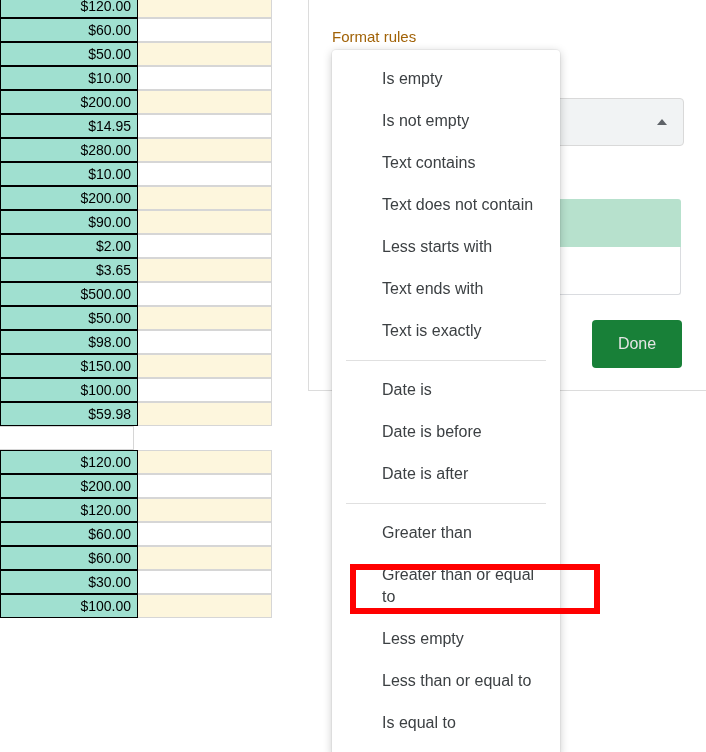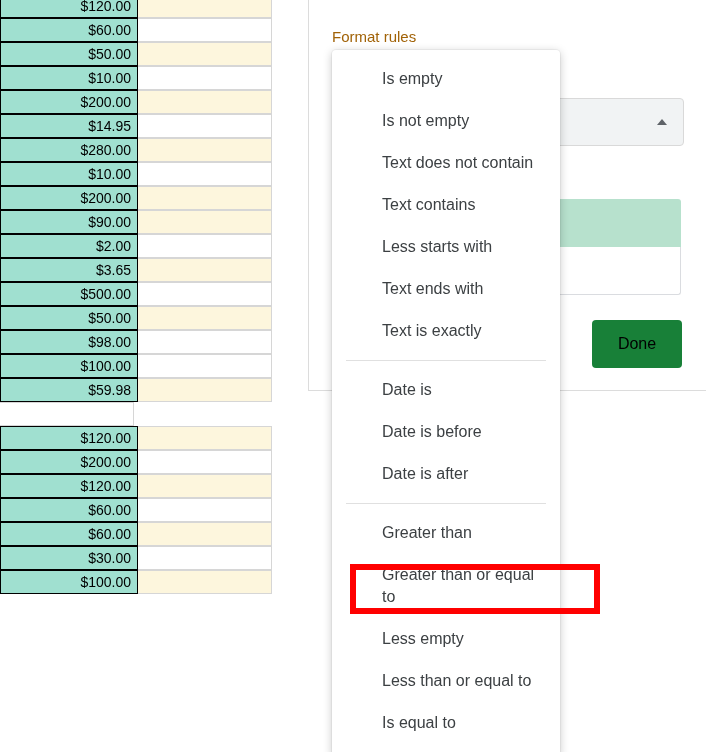--- a/index.html
+++ b/index.html
@@ -112,21 +112,21 @@
     background: #fff;
   }
 
   .done-btn {
     position: absolute;
     left: 592px;
     top: 320px;
     width: 90px;
     height: 48px;
     background: #188038;
-    color: #000000;
+    color: #e5e5e5;
     border: none;
     border-radius: 4px;
     font-size: 16px;
     font-weight: 500;
     cursor: pointer;
   }
 
   
   .menu {
     position: absolute;
@@ -221,20 +221,24 @@
       <div class="cell-b"></div>
     </div>
   <div class="grid-row">
       <div class="cell-a">$50.00</div>
       <div class="cell-b"></div>
     </div>
   <div class="grid-row alt">
       <div class="cell-a">$98.00</div>
       <div class="cell-b"></div>
     </div>
+  <div class="grid-row">
+      <div class="cell-a">$150.00</div>
+      <div class="cell-b"></div>
+    </div>
   <div class="grid-row alt">
       <div class="cell-a">$100.00</div>
       <div class="cell-b"></div>
     </div>
   <div class="grid-row">
       <div class="cell-a">$59.98</div>
       <div class="cell-b"></div>
     </div>
   <div class="grid-row alt">
       <div class="cell-b"></div>
@@ -279,22 +283,22 @@
 </div>
 
 <div class="preview-fill"></div>
 <div class="preview-white"></div>
 
 <button class="done-btn">Done</button>
 
 <div class="menu">
   <div class="menu-item">Is empty</div>
   <div class="menu-item">Is not empty</div>
+  <div class="menu-item">Text contains</div>
   <div class="menu-item">Text does not contain</div>
-  <div class="menu-item">Text contains</div>
   <div class="menu-item">Less starts with</div>
   <div class="menu-item">Text ends with</div>
   <div class="menu-item">Text is exactly</div>
   <div class="menu-sep"></div>
   <div class="menu-item">Date is</div>
   <div class="menu-item">Date is before</div>
   <div class="menu-item">Date is after</div>
   <div class="menu-sep"></div>
   <div class="menu-item">Greater than</div>
   <div class="menu-item">Greater than or equal to</div>

